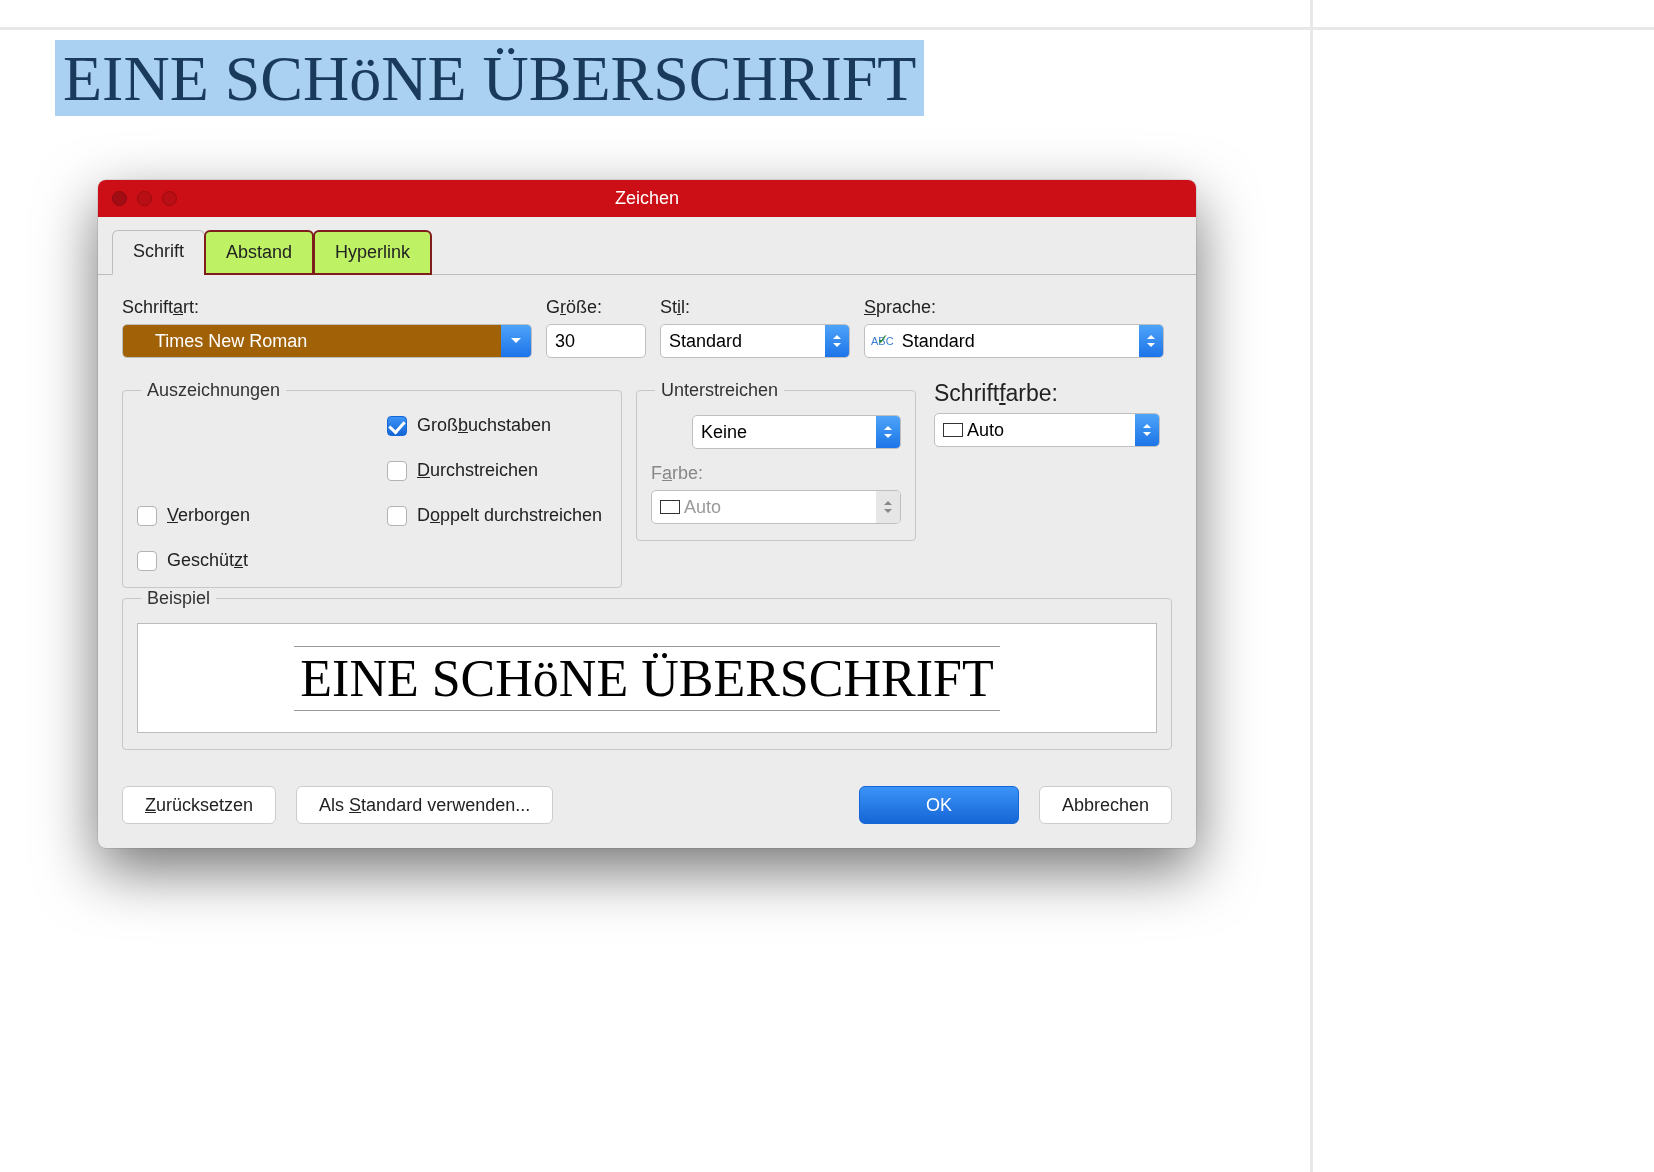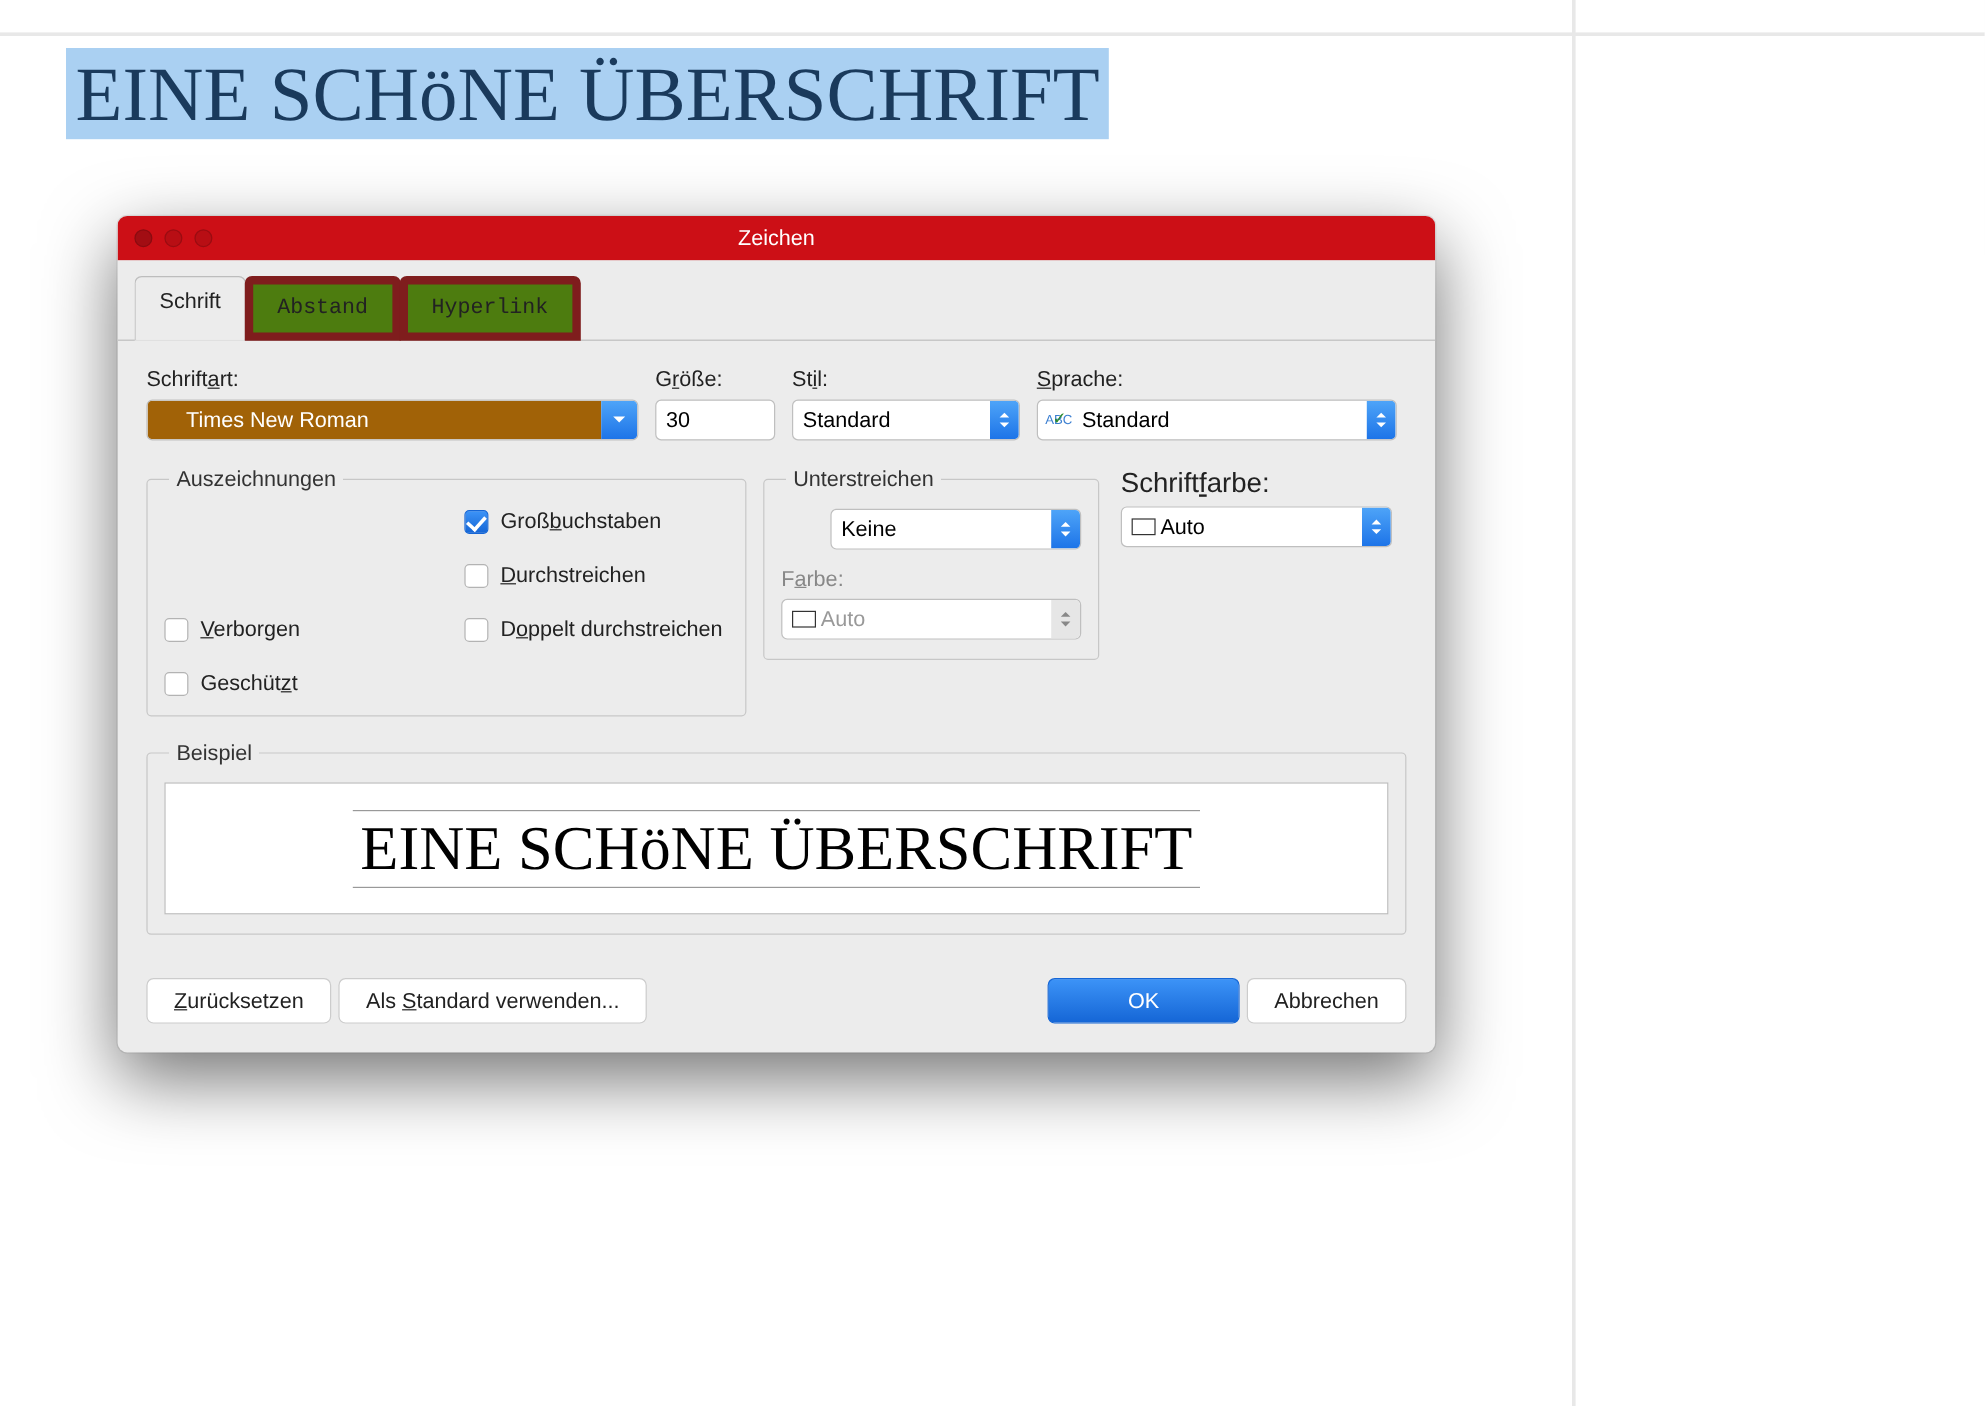--- a/index.html
+++ b/index.html
@@ -96,25 +96,24 @@
     top: 1px;
     cursor: default;
   }
   .tab.active {
     background: #ececec;
     border: 1px solid #bdbdbd;
     border-bottom: 1px solid #ececec;
     border-radius: 6px 6px 0 0;
   }
   .tab:not(.active) {
-    background: #4d7c0f;
-    border: 7px solid #7f1d1d;
+    background: #bef264;
+    border: 2px solid #7f1d1d;
     border-radius: 6px 6px 0 0;
     margin-left: -1px;
-    font-family: Liberation Mono, monospace;
   }
 
   .panel {
     padding: 22px 24px 18px 24px;
   }
   .row1 {
     display: grid;
     grid-template-columns: 410px 100px 190px 300px;
     gap: 14px;
     margin-bottom: 22px;
@@ -266,21 +265,20 @@
 
   .color-swatch {
     width: 20px; height: 14px;
     border: 1px solid #333;
     background: #fff;
     flex-shrink: 0;
     margin-right: 4px;
   }
 
   .example-group {
-    margin-top: 20px;
   }
   .example-box {
     border: 1px solid #bcbcbc;
     background: #fff;
     height: 110px;
     display: flex;
     align-items: center;
     justify-content: center;
     position: relative;
   }
@@ -289,21 +287,21 @@
     font-size: 52px;
     color: #000;
     border-top: 1px solid #999;
     border-bottom: 1px solid #999;
     padding: 2px 6px;
     white-space: nowrap;
   }
 
   .footer {
     display: flex;
-    gap: 6px;
+    gap: 20px;
     padding: 18px 24px 24px 24px;
     align-items: center;
   }
   .footer .spacer { flex: 1; }
   .btn {
     height: 38px;
     padding: 0 22px;
     border: 1px solid #ccc;
     border-radius: 6px;
     background: #fff;

